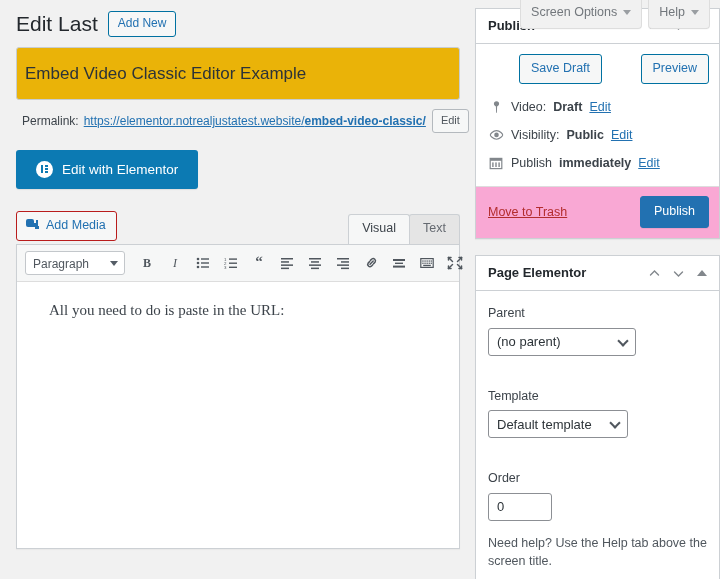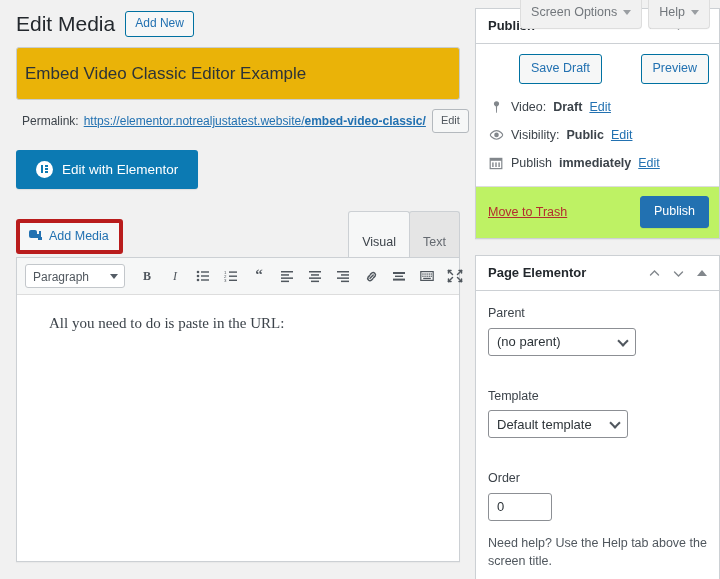--- a/index.html
+++ b/index.html
@@ -194,21 +194,21 @@
     display: flex;
     align-items: flex-end;
     justify-content: space-between;
     margin-top: 22px;
     position: relative;
   }
   .add-media-btn {
     display: inline-flex;
     align-items: center;
     gap: 6px;
-    border: 4px solid #b91c1c;
+    border: 1px solid #b91c1c;
     background: #f6f7f7;
     color: #2271b1;
     border-radius: 3px;
     font-size: 12.5px;
     padding: 4px 10px 5px 9px;
     cursor: pointer;
     line-height: 1.5;
     margin-bottom: 3px;
   }
   .media-glyph {
@@ -229,21 +229,21 @@
     display: flex;
     align-items: flex-end;
     gap: 0;
   }
   .etab {
     border: 1px solid #ccd0d4;
     border-bottom: none;
     background: #e5e5e5;
     color: #646970;
     font-size: 12.5px;
-    padding: 22px 13px 6px 13px;
+    padding: 5px 13px 6px 13px;
     cursor: pointer;
     line-height: 1.4;
     border-radius: 3px 3px 0 0;
     margin-left: -1px;
     position: relative;
   }
   .etab.active {
     background: #f6f7f7;
     color: #3c434a;
     z-index: 2;
@@ -406,21 +406,21 @@
     justify-content: center;
   }
   .misc-row b { font-weight: bold; color: #3c434a; }
   .ilink {
     color: #2271b1;
     text-decoration: underline;
     cursor: pointer;
   }
   .publish-actions {
     border-top: 1px solid #ddd;
-    background: #bef264;
+    background: #f9a8d4;
     display: flex;
     align-items: center;
     justify-content: space-between;
     padding: 9px 10px 10px 12px;
     margin-top: 9px;
   }
   .trash-link {
     color: #b32d2e;
     text-decoration: underline;
     font-size: 12.5px;
@@ -499,21 +499,21 @@
   </div>
   <div class="meta-tab">
     <span>Help</span>
     <span class="caret-dn"></span>
   </div>
 </div>
 
 <div class="wrap">
 
   <div class="page-head">
-    <h1 class="page-title">Edit Media</h1>
+    <h1 class="page-title">Edit Last</h1>
     <button class="add-new-btn">Add New</button>
   </div>
 
   <div class="columns">
 
     <div class="col-main">
 
       <input class="title-input" type="text" value="Embed Video Classic Editor Example" style="">
 
       <div class="permalink-row">

